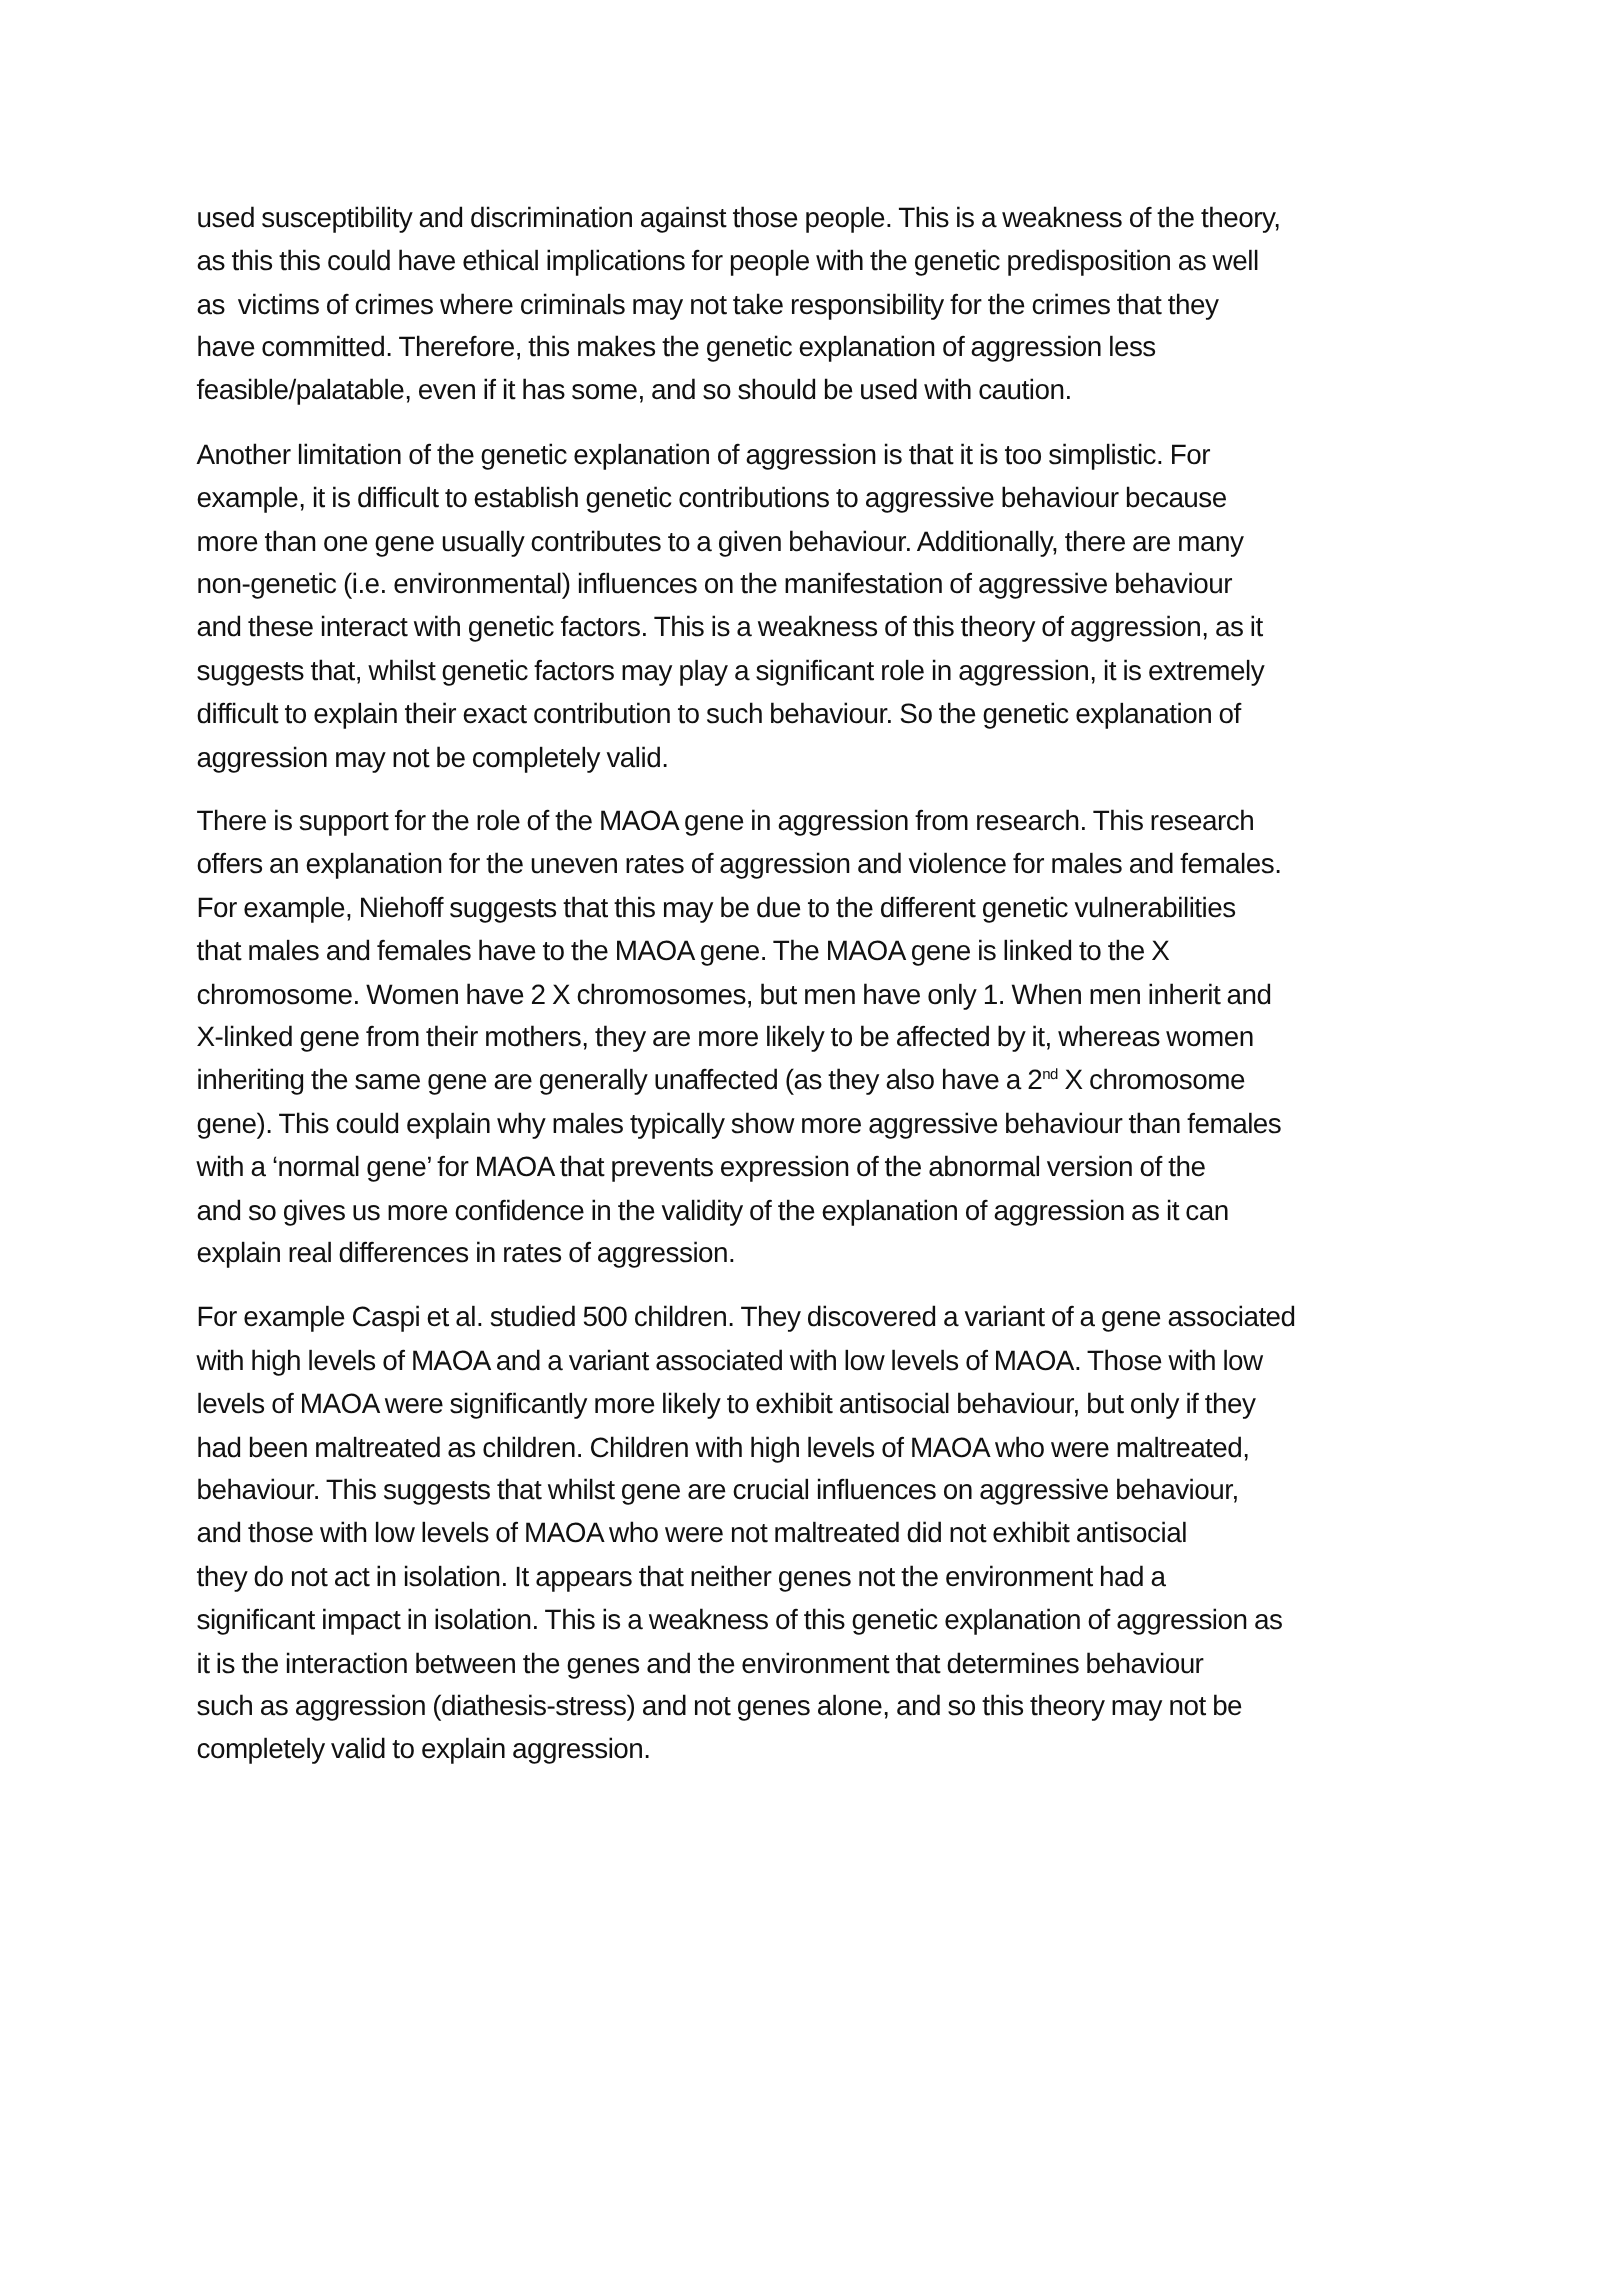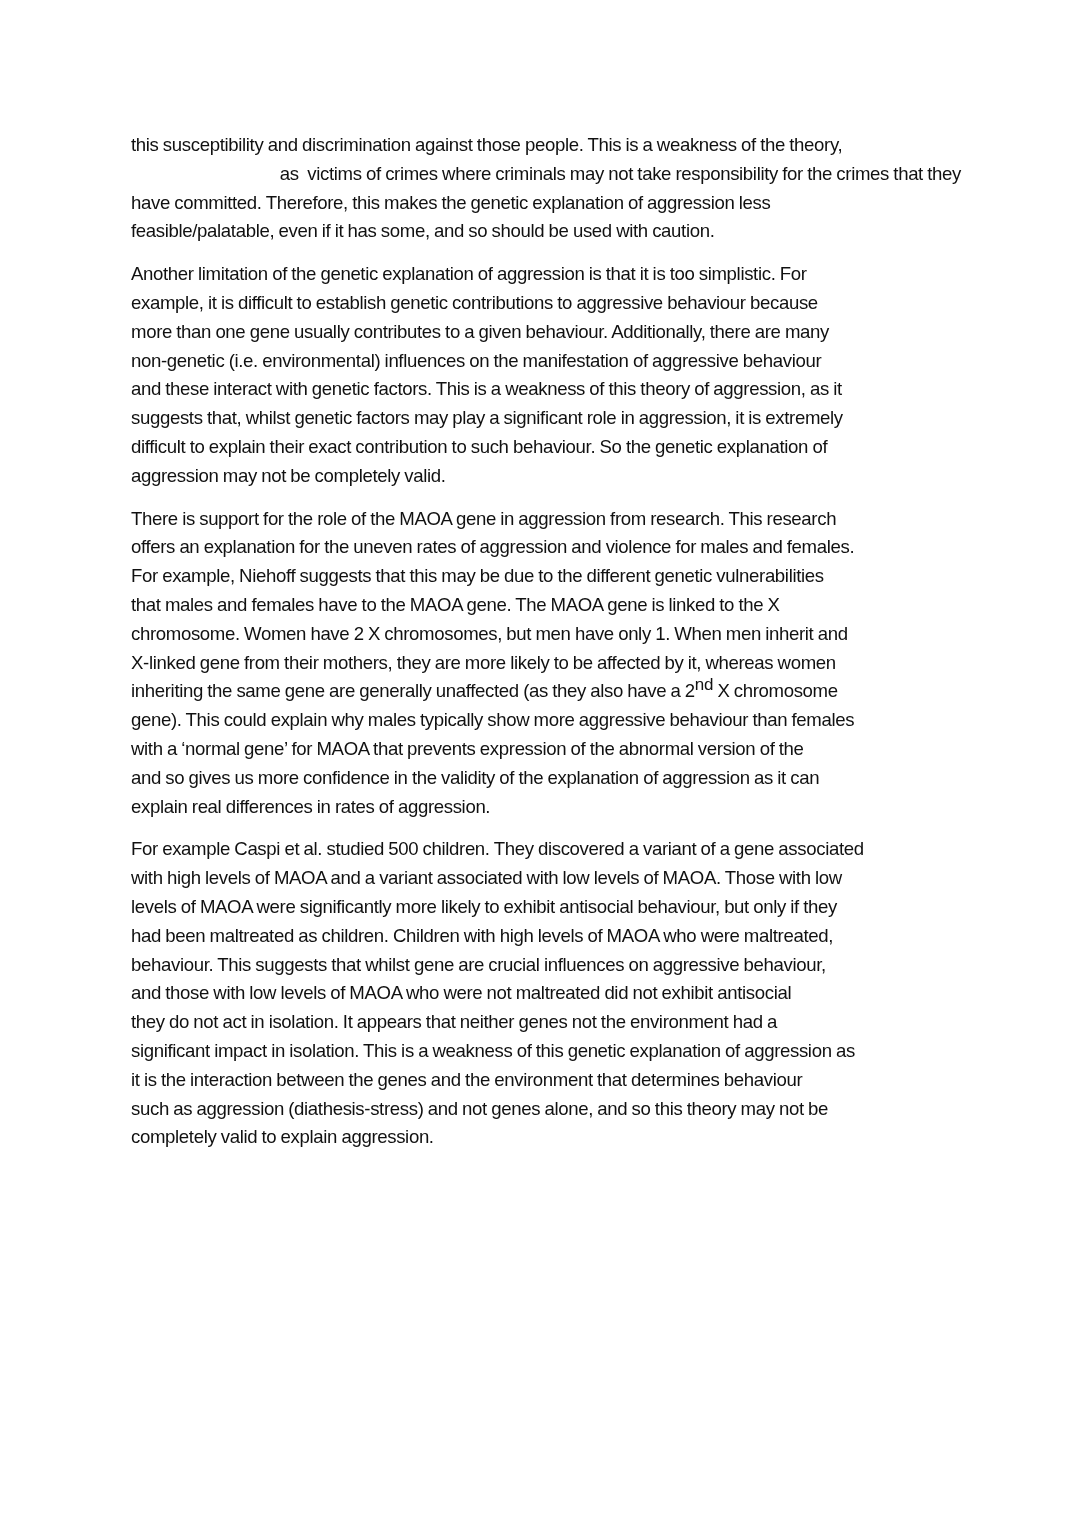--- a/index.html
+++ b/index.html
@@ -26,33 +26,34 @@
       word-spacing: -0.5px;
     }
     .line {
       display: block;
       white-space: nowrap;
     }
     .para {
       margin: 0 0 14px 0;
     }
     sup {
-      font-size: 17px;
+      font-size: 10px;
       line-height: 0;
       vertical-align: 7px;
     }
   </style>
 </head>
 <body>
 
 <div class="page">
 
   <p class="para">
-    <span class="line">this susceptibility and discrimination against those people. This is a weakness of the theory,</span>
-    <span class="line" style="white-space:pre;text-align:right;">as  victims of crimes where criminals may not take responsibility for the crimes that they</span>
+    <span class="line">used susceptibility and discrimination against those people. This is a weakness of the theory,</span>
+    <span class="line">as this this could have ethical implications for people with the genetic predisposition as well</span>
+    <span class="line" style="white-space:pre;">as  victims of crimes where criminals may not take responsibility for the crimes that they</span>
     <span class="line">have committed. Therefore, this makes the genetic explanation of aggression less</span>
     <span class="line">feasible/palatable, even if it has some, and so should be used with caution.</span>
   </p>
 
   <p class="para">
     <span class="line">Another limitation of the genetic explanation of aggression is that it is too simplistic. For</span>
     <span class="line">example, it is difficult to establish genetic contributions to aggressive behaviour because</span>
     <span class="line">more than one gene usually contributes to a given behaviour. Additionally, there are many</span>
     <span class="line">non-genetic (i.e. environmental) influences on the manifestation of aggressive behaviour</span>
     <span class="line">and these interact with genetic factors. This is a weakness of this theory of aggression, as it</span>

